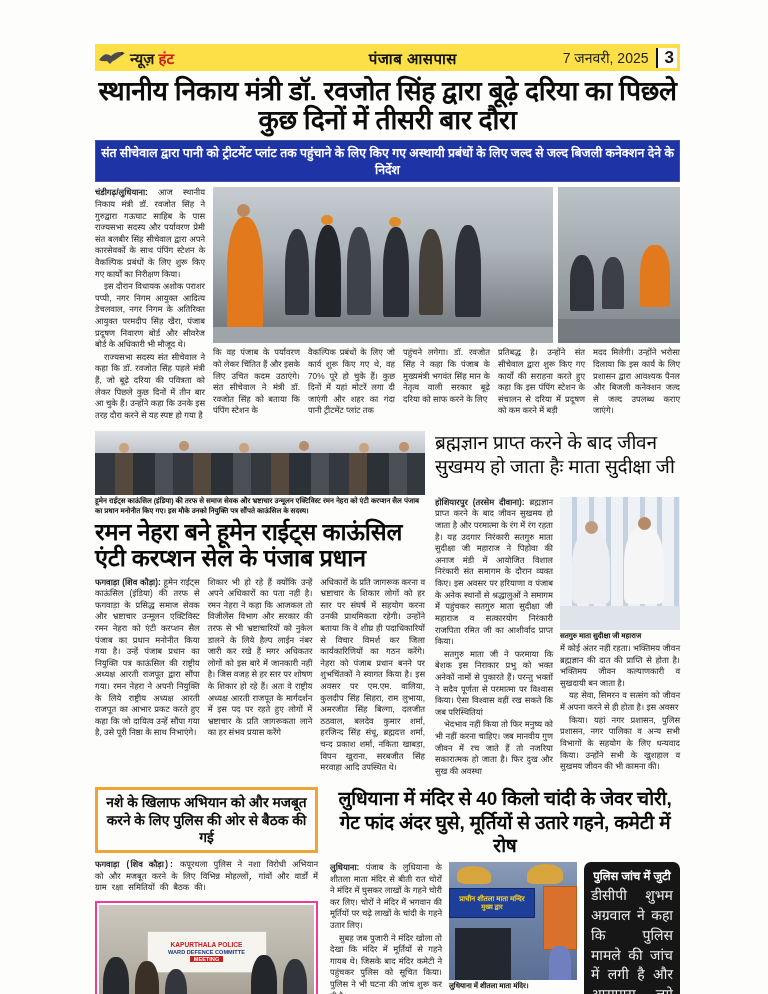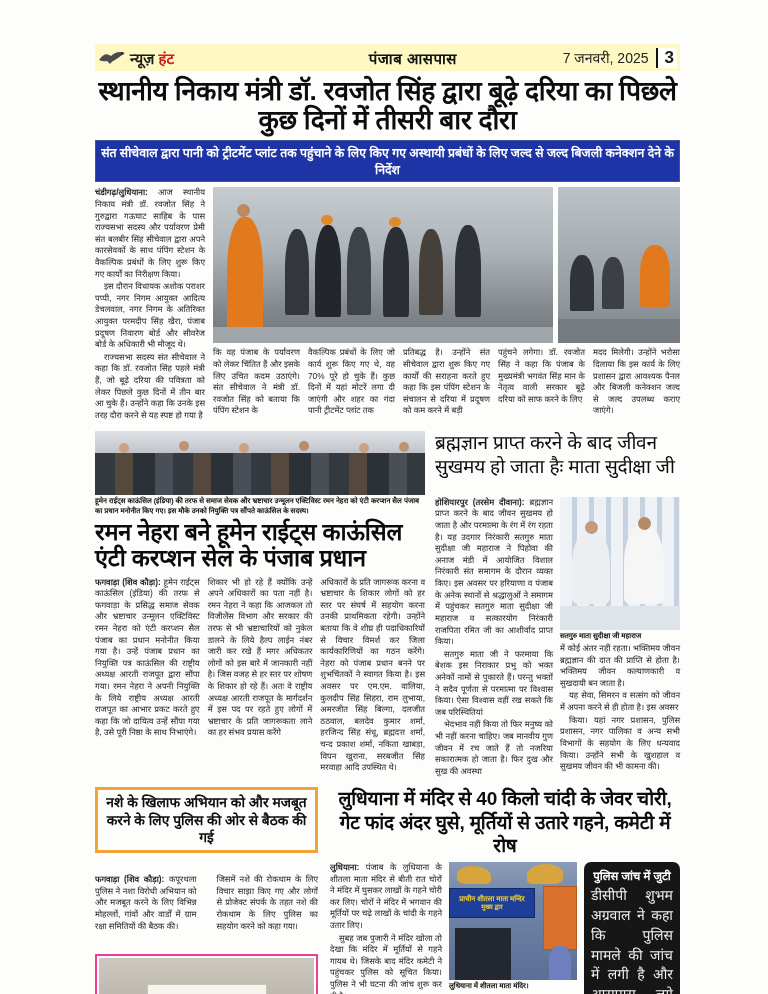--- a/index.html
+++ b/index.html
@@ -4,21 +4,21 @@
 <style>
   * { margin:0; padding:0; box-sizing:border-box; }
   html,body { background:#ffffff; }
   .page {
     width:768px; height:994px; position:relative; overflow:hidden;
     background:#fdfdfb; color:#1a1a1a;
     font-family:"Liberation Sans","DejaVu Sans",sans-serif;
     padding:44px 88px 8px 95px;
   }
   
-  .masthead { height:27px; background:#fef9c3; display:flex; align-items:center; padding:0 3px; }
+  .masthead { height:27px; background:#fde047; display:flex; align-items:center; padding:0 3px; }
   .logo { display:flex; align-items:center; gap:4px; width:165px; }
   .logo svg { width:28px; height:18px; display:block; }
   .logo-text { font-size:15px; font-weight:bold; white-space:nowrap; }
   .w1 { color:#1c1c1e; } .w2 { color:#cf1d1d; }
   .section-title { flex:1; text-align:center; font-size:15px; font-weight:bold; color:#101010; letter-spacing:.5px; }
   .issue-date { font-size:14px; color:#222; margin-right:7px; white-space:nowrap; }
   .page-no { border-left:2.5px solid #111; padding:0 3px 0 7px; font-size:17px; font-weight:bold; background:#fffdf8; }
   
   .lead-headline { margin-top:6px; font-size:26.5px; font-weight:bold; text-align:center; line-height:1.1; color:#0c0c0c; letter-spacing:-.3px; }
   .lead-subhead { margin-top:5px; background:#1e33a6; border:1px solid #46519e; color:#fff; font-weight:bold; font-size:12.3px; text-align:center; padding:3px 2px; }
@@ -48,21 +48,21 @@
   .mata-headline { font-size:19px; font-weight:normal; line-height:1.22; color:#0b0b0b; letter-spacing:-.2px; }
   .mata-body { display:flex; gap:7px; margin-top:19px; }
   .mata-left { width:118px; flex:none; }
   .mata-right { flex:1; min-width:0; }
   .mata-photo { width:100%; height:133px; background:repeating-linear-gradient(90deg,#eef1f5 0px,#eef1f5 12px,#c6d2e0 12px,#c6d2e0 17px); }
   .mata-caption { margin:2px 0 2px; }
   
   .bottom { display:flex; gap:12px; margin-top:9px; }
   .police { width:223px; flex:none; }
   .police-headbox { border:3px solid #f0a435; padding:4px 5px; text-align:center; font-size:13.8px; font-weight:bold; line-height:1.25; color:#0c0c0c; }
-  .police-cols { display:flex; gap:20px; margin:21px 0; }
+  .police-cols { display:flex; gap:20px; margin:6px 0;font-family:Liberation Mono, monospace; }
   .police-frame { border:2px solid #ef3d96; padding:2px; background:#fff; }
   .police-photo { width:100%; height:120px; background:linear-gradient(180deg,#ccc8bf 0%,#b3aea2 55%,#978f82 100%); position:relative; overflow:hidden; }
   .banner { position:absolute; left:50%; transform:translateX(-50%); top:26px; width:120px; height:42px;
             background:#f6f4ee; border:1px solid #c8c4ba; display:flex; flex-direction:column; align-items:center; justify-content:center; gap:1px; }
   .banner-l1 { font-size:6.6px; font-weight:bold; color:#c42121; }
   .banner-l2 { font-size:5.6px; font-weight:bold; color:#23357e; }
   .banner-l3 { font-size:5.6px; font-weight:bold; color:#fff; background:#c42121; padding:0 4px; }
   .temple { flex:1; min-width:0; }
   .temple-headline { font-size:19px; font-weight:bold; line-height:1.22; color:#0c0c0c; letter-spacing:-.2px;text-align:center; }
   .temple-body { display:flex; gap:7px; margin-top:5px; }
@@ -136,24 +136,24 @@
         </div>
       </div>
       <div class="lead-cols body-text">
         <div class="col">
             <p class="first">कि वह पंजाब के पर्यावरण को लेकर चिंतित हैं और इसके लिए उचित कदम उठाएंगे। संत सीचेवाल ने मंत्री डॉ. रवजोत सिंह को बताया कि पंपिंग स्टेशन के</p>
           </div>
         <div class="col">
             <p class="first">वैकल्पिक प्रबंधों के लिए जो कार्य शुरू किए गए थे, वह 70% पूरे हो चुके हैं। कुछ दिनों में यहां मोटरें लगा दी जाएंगी और शहर का गंदा पानी ट्रीटमेंट प्लांट तक</p>
           </div>
         <div class="col">
+            <p class="first">पहुंचने लगेगा। डॉ. रवजोत सिंह ने कहा कि पंजाब के मुख्यमंत्री भगवंत सिंह मान के नेतृत्व वाली सरकार बूढ़े दरिया को साफ करने के लिए</p>
+          </div>
+        <div class="col">
             <p class="first">प्रतिबद्ध है। उन्होंने संत सीचेवाल द्वारा शुरू किए गए कार्यों की सराहना करते हुए कहा कि इस पंपिंग स्टेशन के संचालन से दरिया में प्रदूषण को कम करने में बड़ी</p>
-          </div>
-        <div class="col">
-            <p class="first">पहुंचने लगेगा। डॉ. रवजोत सिंह ने कहा कि पंजाब के मुख्यमंत्री भगवंत सिंह मान के नेतृत्व वाली सरकार बूढ़े दरिया को साफ करने के लिए</p>
           </div>
         <div class="col">
             <p class="first">मदद मिलेगी। उन्होंने भरोसा दिलाया कि इस कार्य के लिए प्रशासन द्वारा आवश्यक पैनल और बिजली कनेक्शन जल्द से जल्द उपलब्ध कराए जाएंगे।</p>
           </div>
       </div>
     </div>
   </div>
 
   <div class="mid">
     <div class="council">
@@ -207,23 +207,20 @@
       </div>
     </div>
   </div>
 
   <div class="bottom">
     <div class="police">
       <div class="police-headbox">नशे के खिलाफ अभियान को और मजबूत करने के लिए पुलिस की ओर से बैठक की गई</div>
       <div class="police-cols body-text">
         <div class="col">
             <p class="first"><span class="dl">फगवाड़ा (शिव कौड़ा):</span> <span>कपूरथला पुलिस ने नशा विरोधी अभियान को और मजबूत करने के लिए विभिन्न मोहल्लों, गांवों और वार्डों में ग्राम रक्षा समितियों की बैठक की।</span></p>
-          </div>
-        <div class="col">
-            <p class="first">जिसमें नशे की रोकथाम के लिए विचार साझा किए गए और लोगों से प्रोजेक्ट संपर्क के तहत नशे की रोकथाम के लिए पुलिस का सहयोग करने को कहा गया।</p>
           </div>
       </div>
       <div class="police-frame">
         <div class="police-photo">
           <div class="banner">
             <span class="banner-l1">KAPURTHALA POLICE</span>
             <span class="banner-l2">WARD DEFENCE COMMITTE</span>
             <span class="banner-l3">MEETING</span>
           </div>
           <span class="fig" style="left:4px;bottom:10px;width:26px;height:58px;background:#26292e;"></span>

